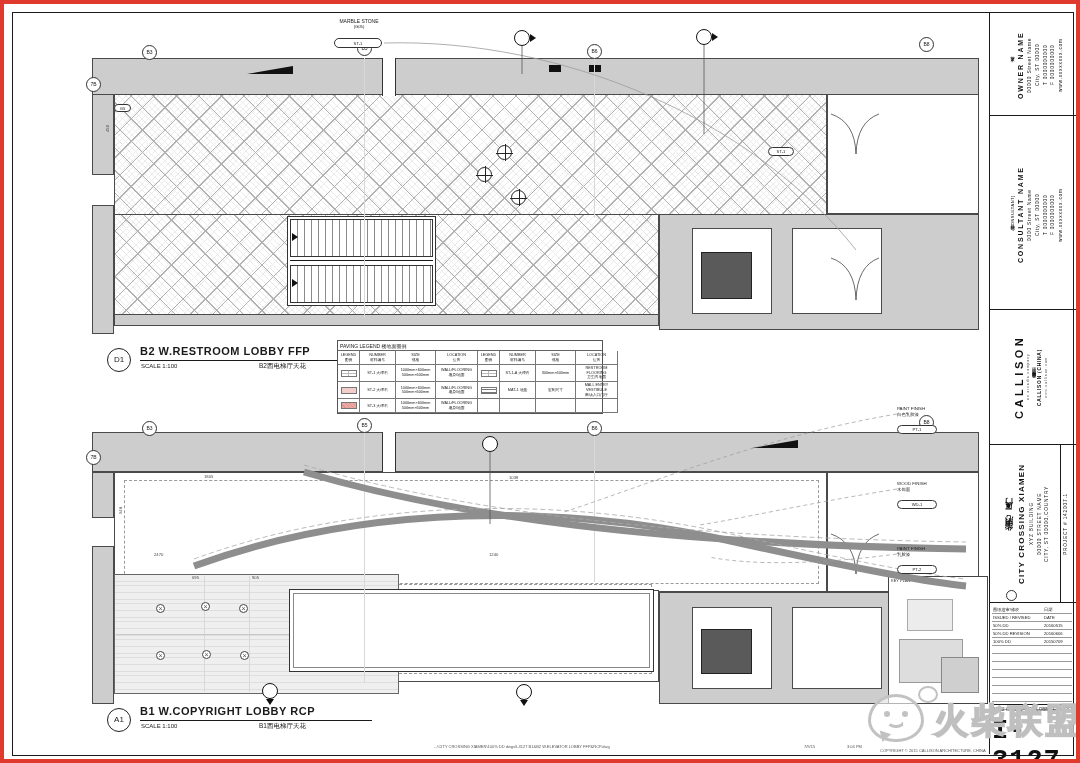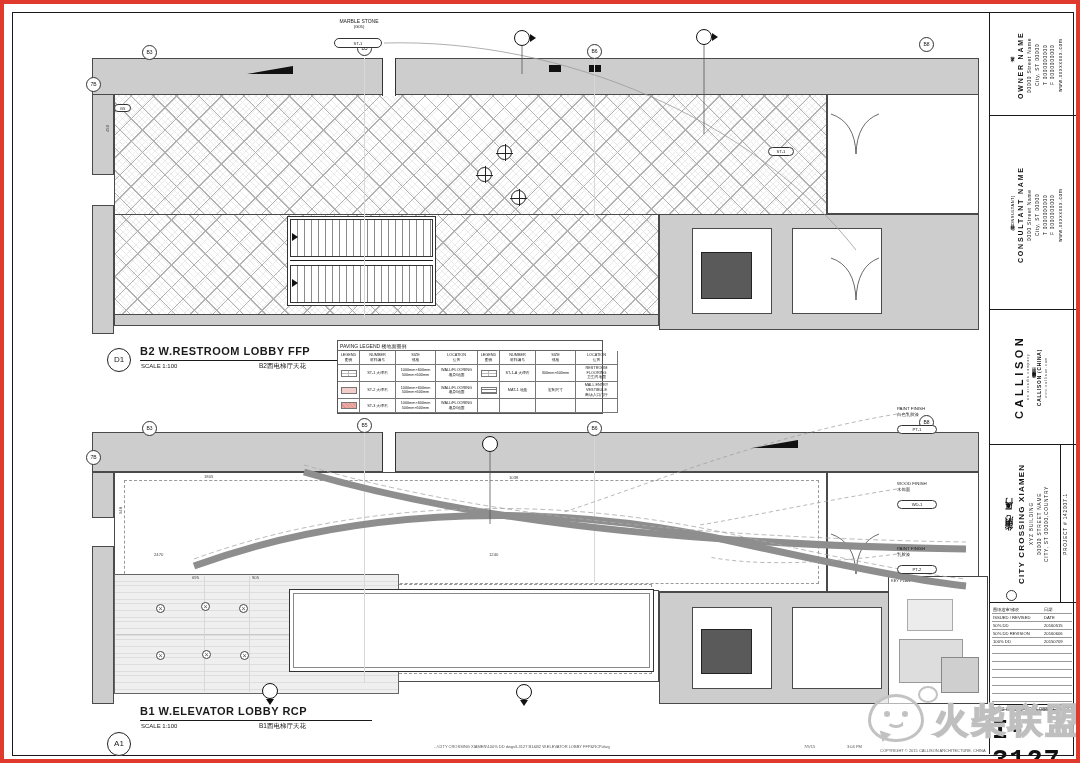--- a/index.html
+++ b/index.html
@@ -303,22 +303,22 @@
     <div>WOOD FINISH</div>
       <div>木饰面</div>
   </div>
   <div class="abs cap" style="left:893px;top:496px;width:40px;height:9px;line-height:8px">WD-1</div>
   <div class="abs tagtxt" style="left:893px;top:542px">
     <div>PAINT FINISH</div>
       <div>乳胶漆</div>
   </div>
   <div class="abs cap" style="left:893px;top:561px;width:40px;height:9px;line-height:8px">PT-2</div>
 
-  <div class="abs tcirc" style="left:103px;top:728px">A1</div>
-  <div class="abs ttl" style="left:136px;top:701px">B1 W.ELEVATOR LOBBY RCP</div>
+  <div class="abs tcirc" style="left:103px;top:704px">A1</div>
+  <div class="abs ttl" style="left:136px;top:701px">B1 W.COPYRIGHT LOBBY RCP</div>
   <div class="abs hline" style="left:136px;top:716px;width:232px"></div>
   <div class="abs sub" style="left:137px;top:719px">SCALE 1:100</div>
   <div class="abs subcn" style="left:255px;top:718px">B1西电梯厅天花</div>
 
   <svg class="abs" style="left:0;top:0;z-index:5;pointer-events:none" width="1080" height="763" viewBox="0 0 1080 763">
     <path d="M380,39 C560,34 750,116 852,246" fill="none" stroke="#9a9a9a" stroke-width="0.8"></path>
     <path d="M827,110 Q851,118 852,150 M875,110 Q853,118 852,150" fill="none" stroke="#444" stroke-width="0.8"></path>
     <path d="M827,254 Q851,262 852,296 M875,254 Q853,262 852,296" fill="none" stroke="#444" stroke-width="0.8"></path>
     <path d="M827,530 Q851,538 852,570 M875,530 Q853,538 852,570" fill="none" stroke="#444" stroke-width="0.8"></path>
     <path d="M300,468 C450,512 650,540 962,545" fill="none" stroke="#8e8e8e" stroke-width="7"></path>

